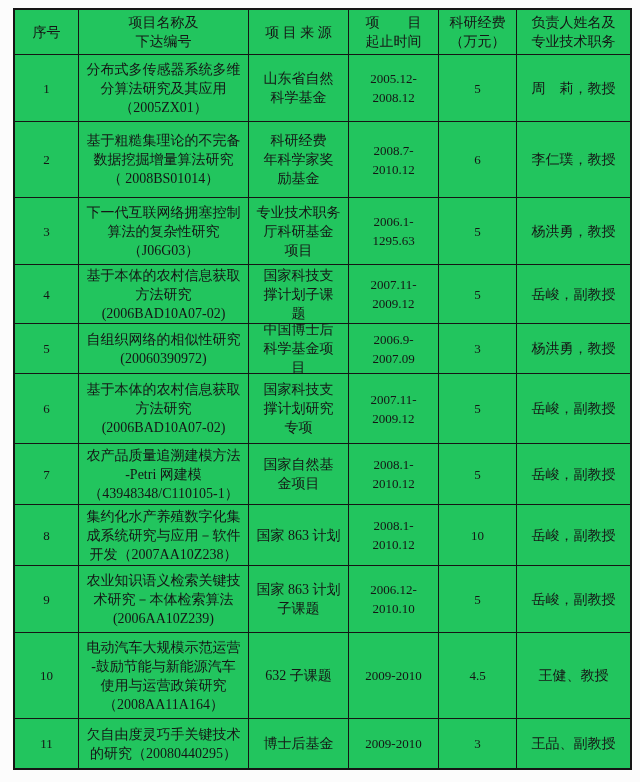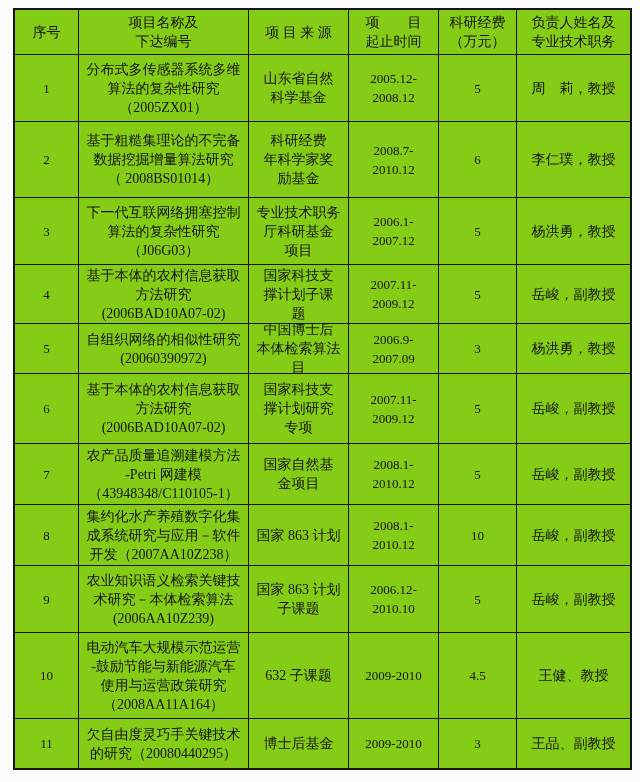--- a/index.html
+++ b/index.html
@@ -16,21 +16,21 @@
   .table-wrap {
     position: absolute;
     left: 13px;
     top: 8px;
   }
   .grid-table {
     display: grid;
     grid-template-columns: 64px 170px 100px 90px 78px 113px;
     grid-template-rows: 45px 67px 76px 67px 59px 50px 70px 61px 61px 67px 86px 49px;
     border: 2px solid #151515;
-    background: #84cc16;
+    background: #22c55e;
   }
   .row { display: contents; }
   .cell {
     border-right: 1px solid #151515;
     border-bottom: 1px solid #151515;
     display: flex;
     align-items: center;
     justify-content: center;
     text-align: center;
     white-space: pre-line;
@@ -60,21 +60,21 @@
 起止时间</div>
       <div class="cell c-fund">科研经费
 （万元）</div>
       <div class="cell c-leader">负责人姓名及
 专业技术职务</div>
     </div>
 
     <div class="row">
       <div class="cell c-no">1</div>
       <div class="cell c-name">分布式多传感器系统多维
-算法的复杂性研究
+分算法研究及其应用
 （2005ZX01）</div>
       <div class="cell c-source">山东省自然
 科学基金</div>
       <div class="cell c-period">2005.12-
 2008.12</div>
       <div class="cell c-fund">5</div>
       <div class="cell c-leader">周　莉，教授</div>
     </div>
 
     <div class="row">
@@ -93,21 +93,21 @@
 
     <div class="row">
       <div class="cell c-no">3</div>
       <div class="cell c-name">下一代互联网络拥塞控制
 算法的复杂性研究
 （J06G03）</div>
       <div class="cell c-source">专业技术职务
 厅科研基金
 项目</div>
       <div class="cell c-period">2006.1-
-2007.12</div>
+1295.63</div>
       <div class="cell c-fund">5</div>
       <div class="cell c-leader">杨洪勇，教授</div>
     </div>
 
     <div class="row">
       <div class="cell c-no">4</div>
       <div class="cell c-name">基于本体的农村信息获取
 方法研究
 (2006BAD10A07-02)</div>
       <div class="cell c-source">国家科技支
@@ -117,21 +117,21 @@
 2009.12</div>
       <div class="cell c-fund">5</div>
       <div class="cell c-leader">岳峻，副教授</div>
     </div>
 
     <div class="row">
       <div class="cell c-no">5</div>
       <div class="cell c-name">自组织网络的相似性研究
 (20060390972)</div>
       <div class="cell c-source">中国博士后
-本体检索算法
+科学基金项
 目</div>
       <div class="cell c-period">2006.9-
 2007.09</div>
       <div class="cell c-fund">3</div>
       <div class="cell c-leader">杨洪勇，教授</div>
     </div>
 
     <div class="row">
       <div class="cell c-no">6</div>
       <div class="cell c-name">基于本体的农村信息获取

